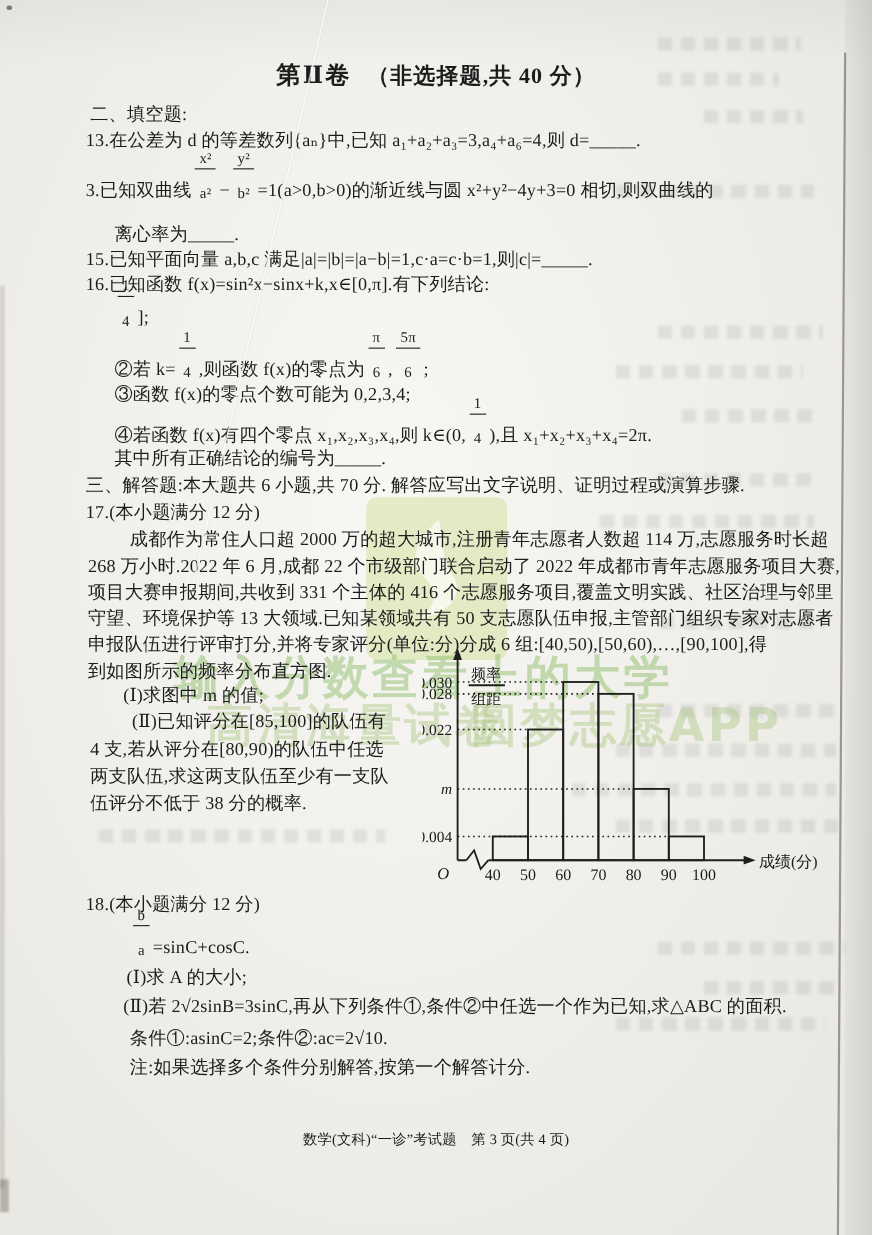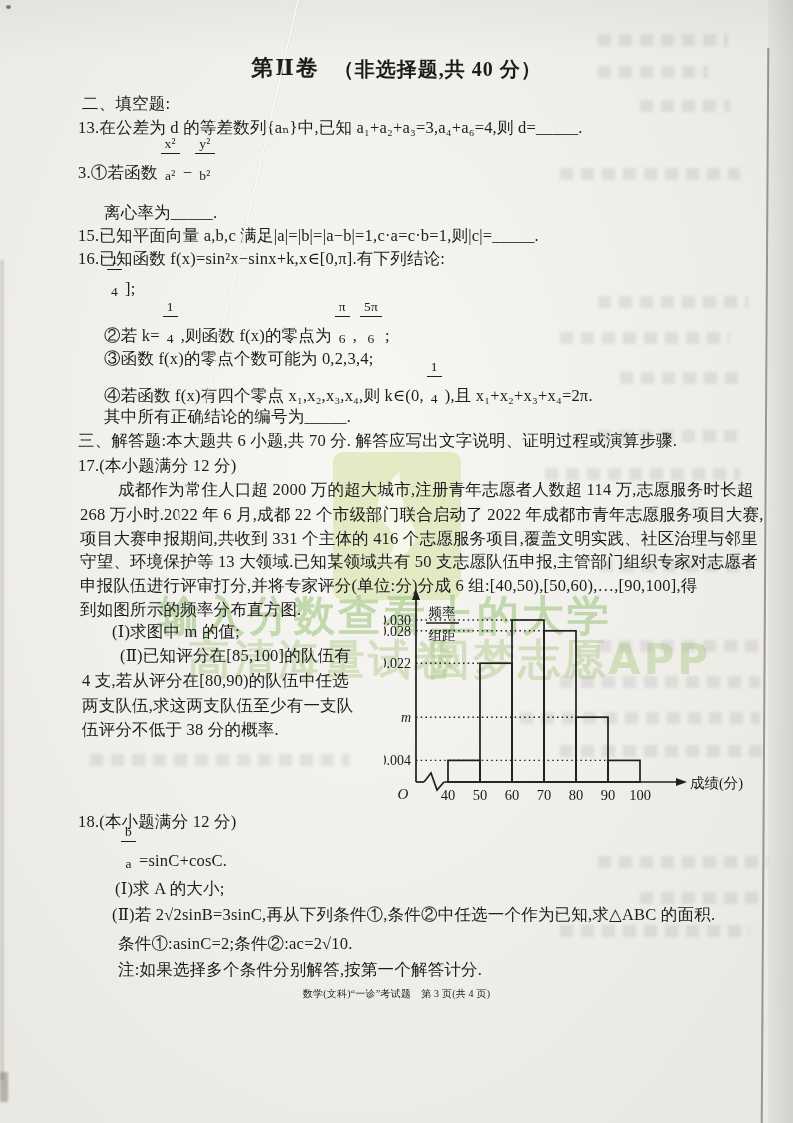--- a/index.html
+++ b/index.html
@@ -100,30 +100,31 @@
       <span class="b">二、填空题:</span>
     </div>
 
     <div class="ln" style="top:118px;left:78px">
       <span class="b">13.</span>
       <span>在公差为 d 的等差数列{aₙ}中,已知 a₁+a₂+a₃=3,a₄+a₆=4,则 d=_____.</span>
     </div>
 
     <div class="ln" style="top:140px;left:78px;height:44px">
       <span class="b">3.</span>
-      <span>①若函数</span>
+      <span>已知双曲线</span>
       <span class="frac">
         <span class="fn">x²</span>
         <span class="fd">a²</span>
       </span>
       <span>−</span>
       <span class="frac">
         <span class="fn">y²</span>
         <span class="fd">b²</span>
       </span>
+      <span>=1(a&gt;0,b&gt;0)的渐近线与圆 x²+y²−4y+3=0 相切,则双曲线的</span>
     </div>
     <div class="ln" style="top:203px;left:104px">
       <span>离心率为_____.</span>
     </div>
 
     <div class="ln" style="top:226px;left:78px">
       <span class="b">15.</span>
       <span>已知平面向量 a,b,c 满足|a|=|b|=|a−b|=1,c·a=c·b=1,则|c|=_____.</span>
     </div>
 
@@ -229,21 +230,21 @@
     <div class="ln" style="top:905px;left:112px">
         <span>(Ⅱ)若 2√2sinB=3sinC,再从下列条件①,条件②中任选一个作为已知,求△ABC 的面积.</span>
       </div>
     <div class="ln" style="top:934px;left:118px">
         <span>条件①:asinC=2;条件②:ac=2√10.</span>
       </div>
     <div class="ln" style="top:960px;left:118px">
         <span>注:如果选择多个条件分别解答,按第一个解答计分.</span>
       </div>
 
-    <div class="ln center" style="top:988px;font-size:10px">
+    <div class="ln center" style="top:1028px;font-size:13px">
       <span class="b">数学(文科)“一诊”考试题　第 3 页(共 4 页)</span>
     </div>
   </div>
 
   <div class="chart" id="histogram"><svg width="372" height="228" viewBox="0 0 372 228">
         <line x1="32" y1="198" x2="32" y2="10" stroke="#1f1f1f" stroke-width="1.7"></line>
         <polygon points="28,16 32,5 36,16" fill="#1f1f1f"></polygon>
         <line x1="32" y1="198" x2="40" y2="198" stroke="#1f1f1f" stroke-width="1.7"></line>
         <line x1="60" y1="198" x2="298" y2="198" stroke="#1f1f1f" stroke-width="1.7"></line>
         <polygon points="292,194 303,198 292,202" fill="#1f1f1f"></polygon>

